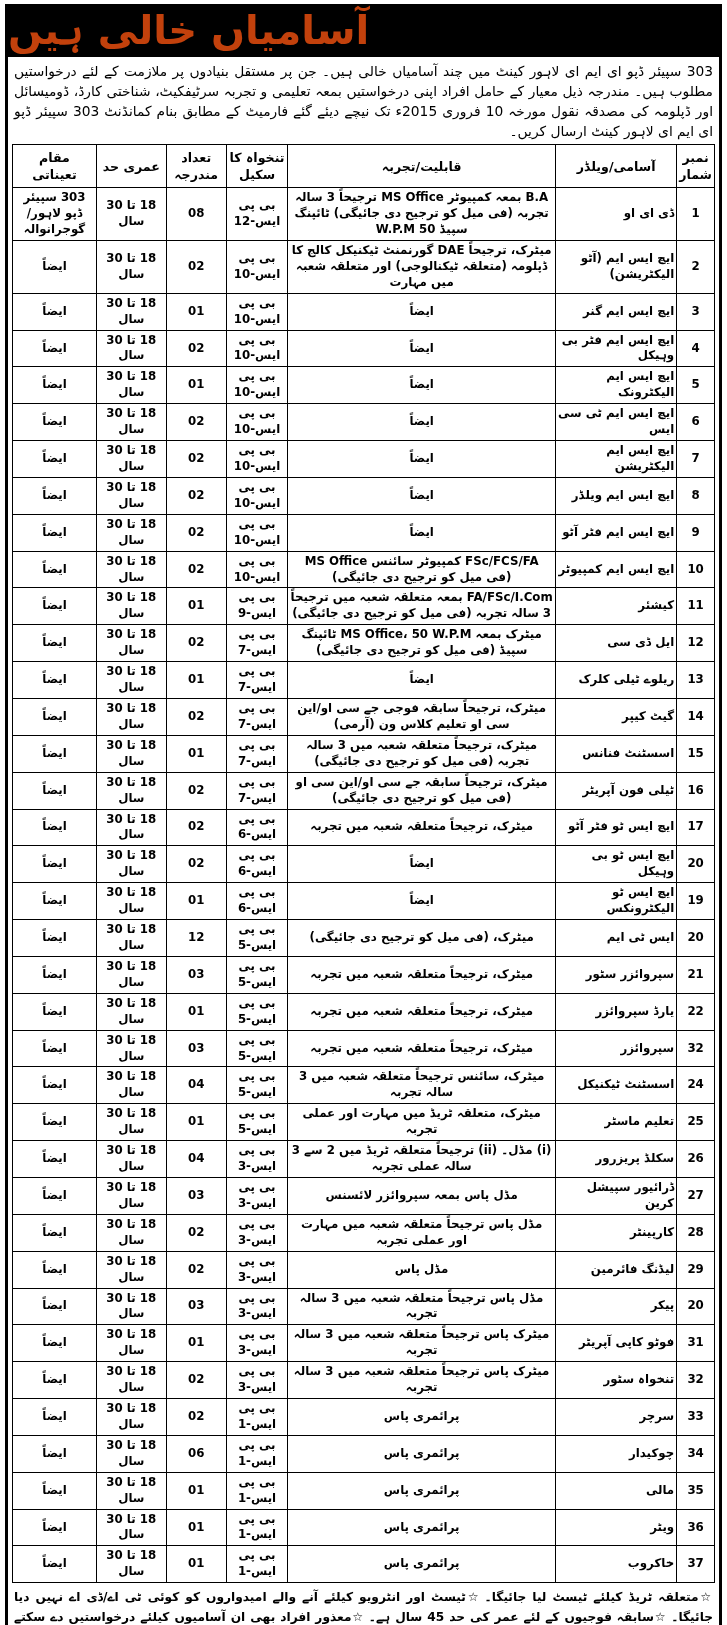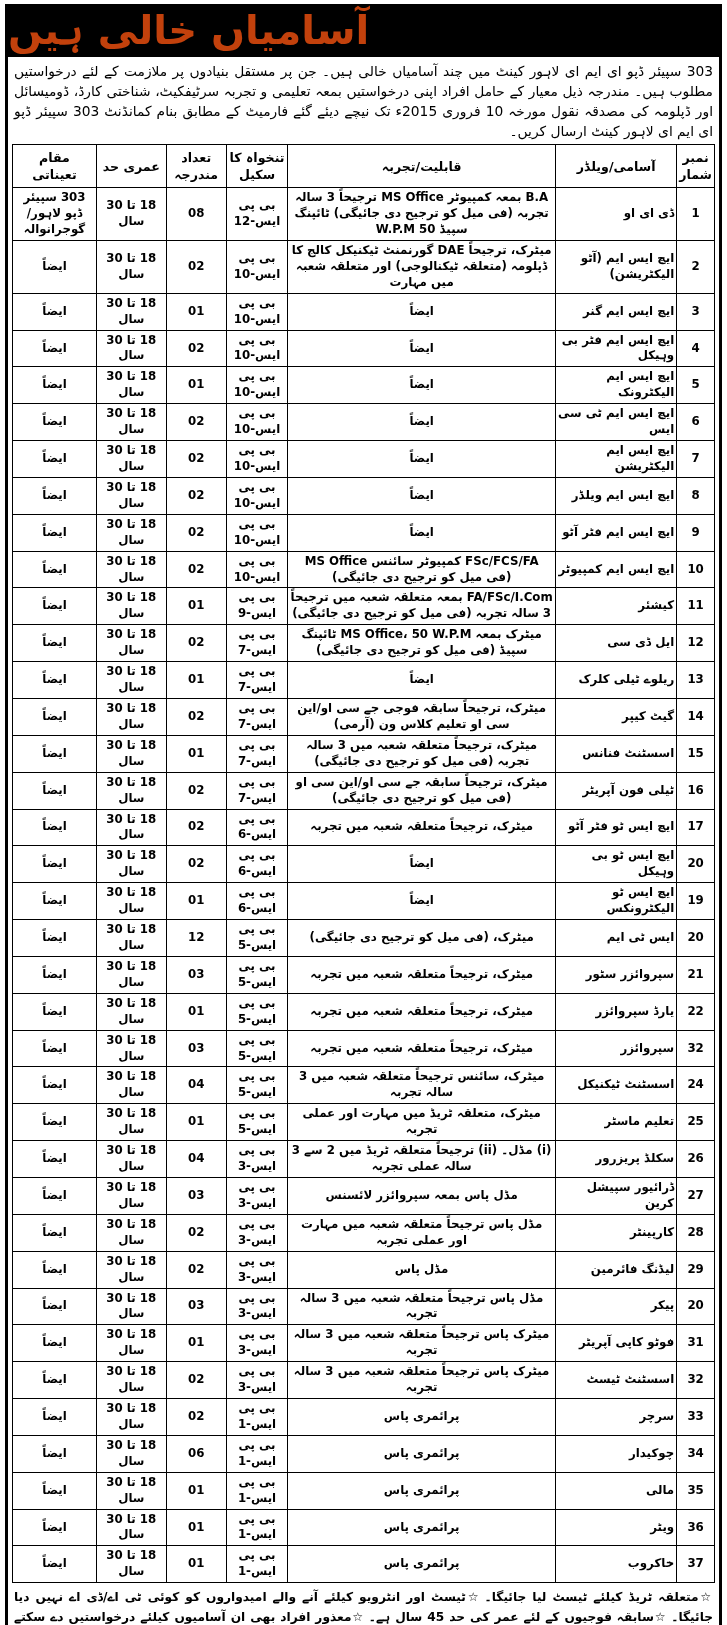--- a/index.html
+++ b/index.html
@@ -321,21 +321,21 @@
         <td>31</td>
         <td class="trade">فوٹو کاپی آپریٹر</td>
         <td>میٹرک پاس ترجیحاً متعلقہ شعبہ میں 3 سالہ تجربہ</td>
         <td>بی پی ایس-3</td>
         <td>01</td>
         <td>18 تا 30 سال</td>
         <td>ایضاً</td>
       </tr>
         <tr>
         <td>32</td>
-        <td class="trade">اسسٹنٹ ٹیسٹ</td>
+        <td class="trade">تنخواہ سٹور</td>
         <td>میٹرک پاس ترجیحاً متعلقہ شعبہ میں 3 سالہ تجربہ</td>
         <td>بی پی ایس-3</td>
         <td>02</td>
         <td>18 تا 30 سال</td>
         <td>ایضاً</td>
       </tr>
         <tr>
         <td>33</td>
         <td class="trade">سرچر</td>
         <td>پرائمری پاس</td>

